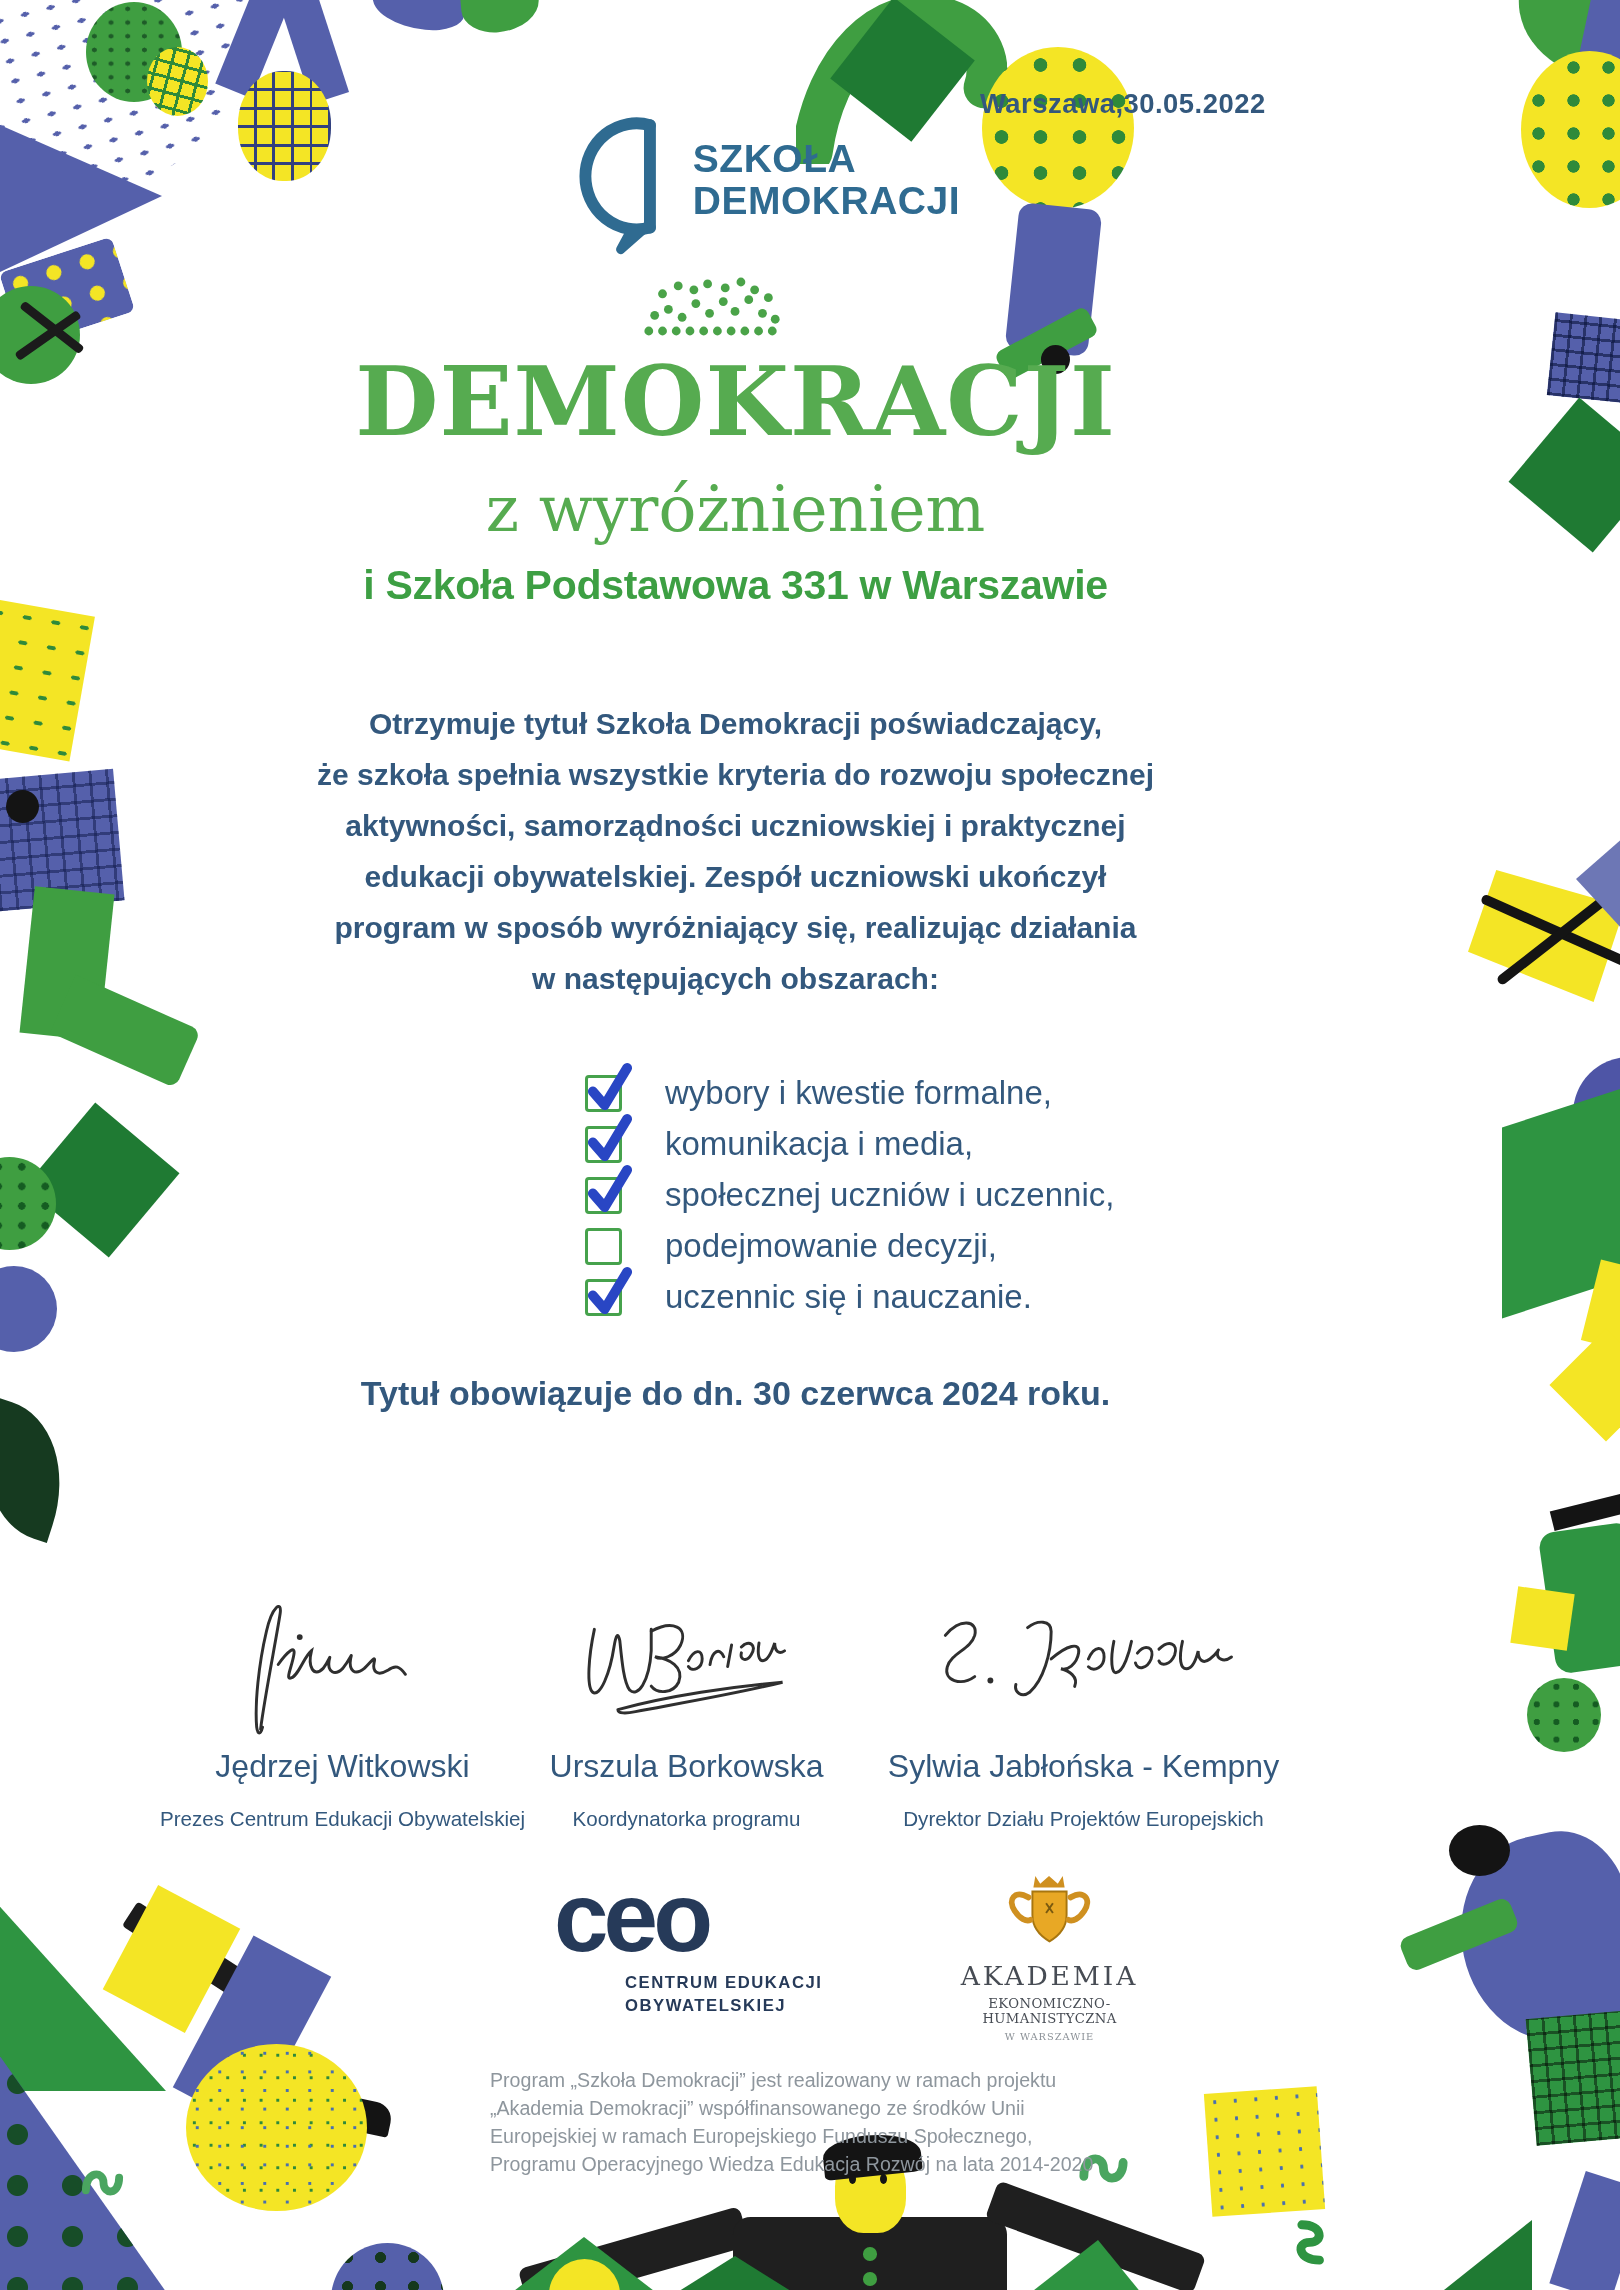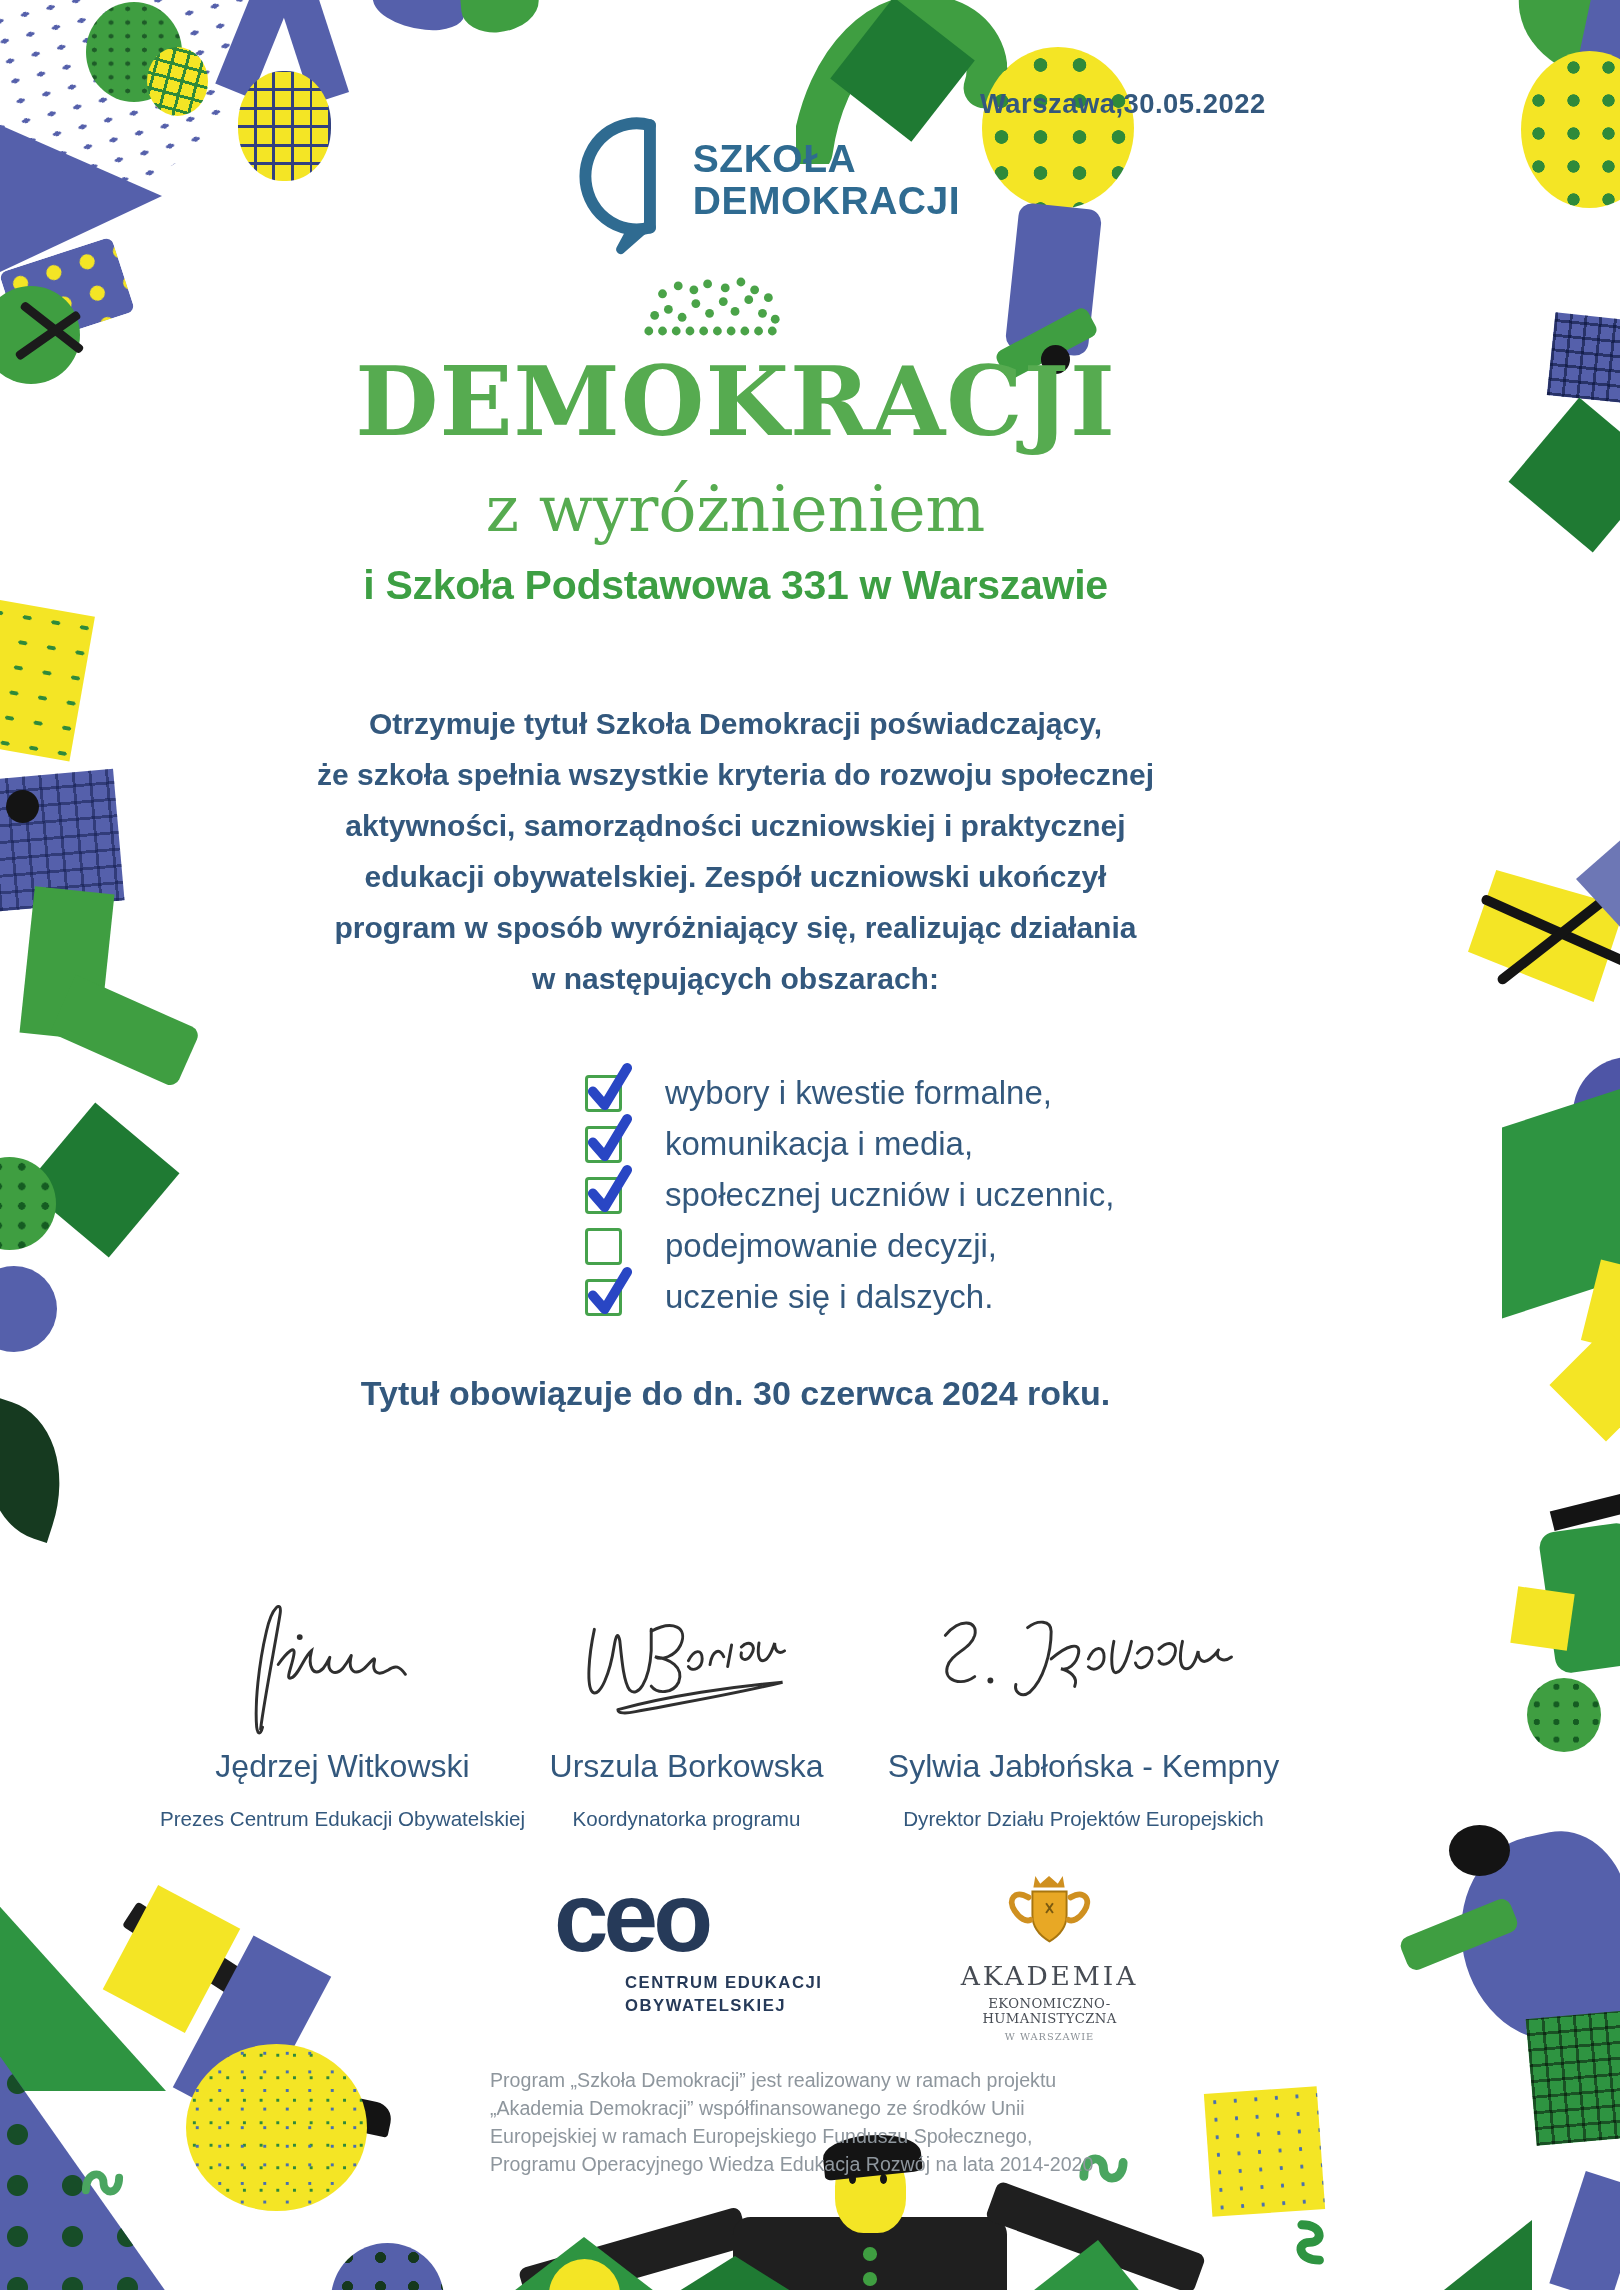--- a/index.html
+++ b/index.html
@@ -228,21 +228,21 @@
         
       </span>
       <span class="check-label">podejmowanie decyzji,</span>
     </div>
     <div class="check-row">
       <span class="checkbox">
         <svg class="checkmark" width="51" height="57" viewBox="0 0 52 58">
             <path d="M9,32 L21,46 L44,8" fill="none" stroke="#2946c4" stroke-width="10" stroke-linecap="round" stroke-linejoin="round"></path>
           </svg>
       </span>
-      <span class="check-label">uczenie się i dalszych.</span>
+      <span class="check-label">uczennic się i nauczanie.</span>
     </div>
   </div>
 
   <div class="center-col validity">Tytuł obowiązuje do dn. 30 czerwca 2024 roku.</div>
 
   <svg class="abs" style="left:196px;top:1580px;" width="274" height="167" viewBox="0 0 280 170" fill="none" stroke="#2f2f2f" stroke-width="3" stroke-linecap="round">
     <path d="M66,152 C70,120 82,60 86,34 C88,20 78,26 72,52 C64,86 60,126 62,150 C63,158 66,158 68,150"></path>
     <path d="M84,86 C94,72 102,66 100,76 C98,88 92,100 96,100 C104,100 110,78 118,72 C114,88 120,100 130,90 C136,82 138,74 136,82 C134,94 142,98 150,90 C158,80 160,72 158,80 C156,92 162,98 172,90 C180,82 184,76 182,84 C180,94 186,98 196,92 C204,86 208,88 214,96"></path>
     <circle cx="106" cy="58" r="3" fill="#2f2f2f" stroke="none"></circle>
   </svg>

